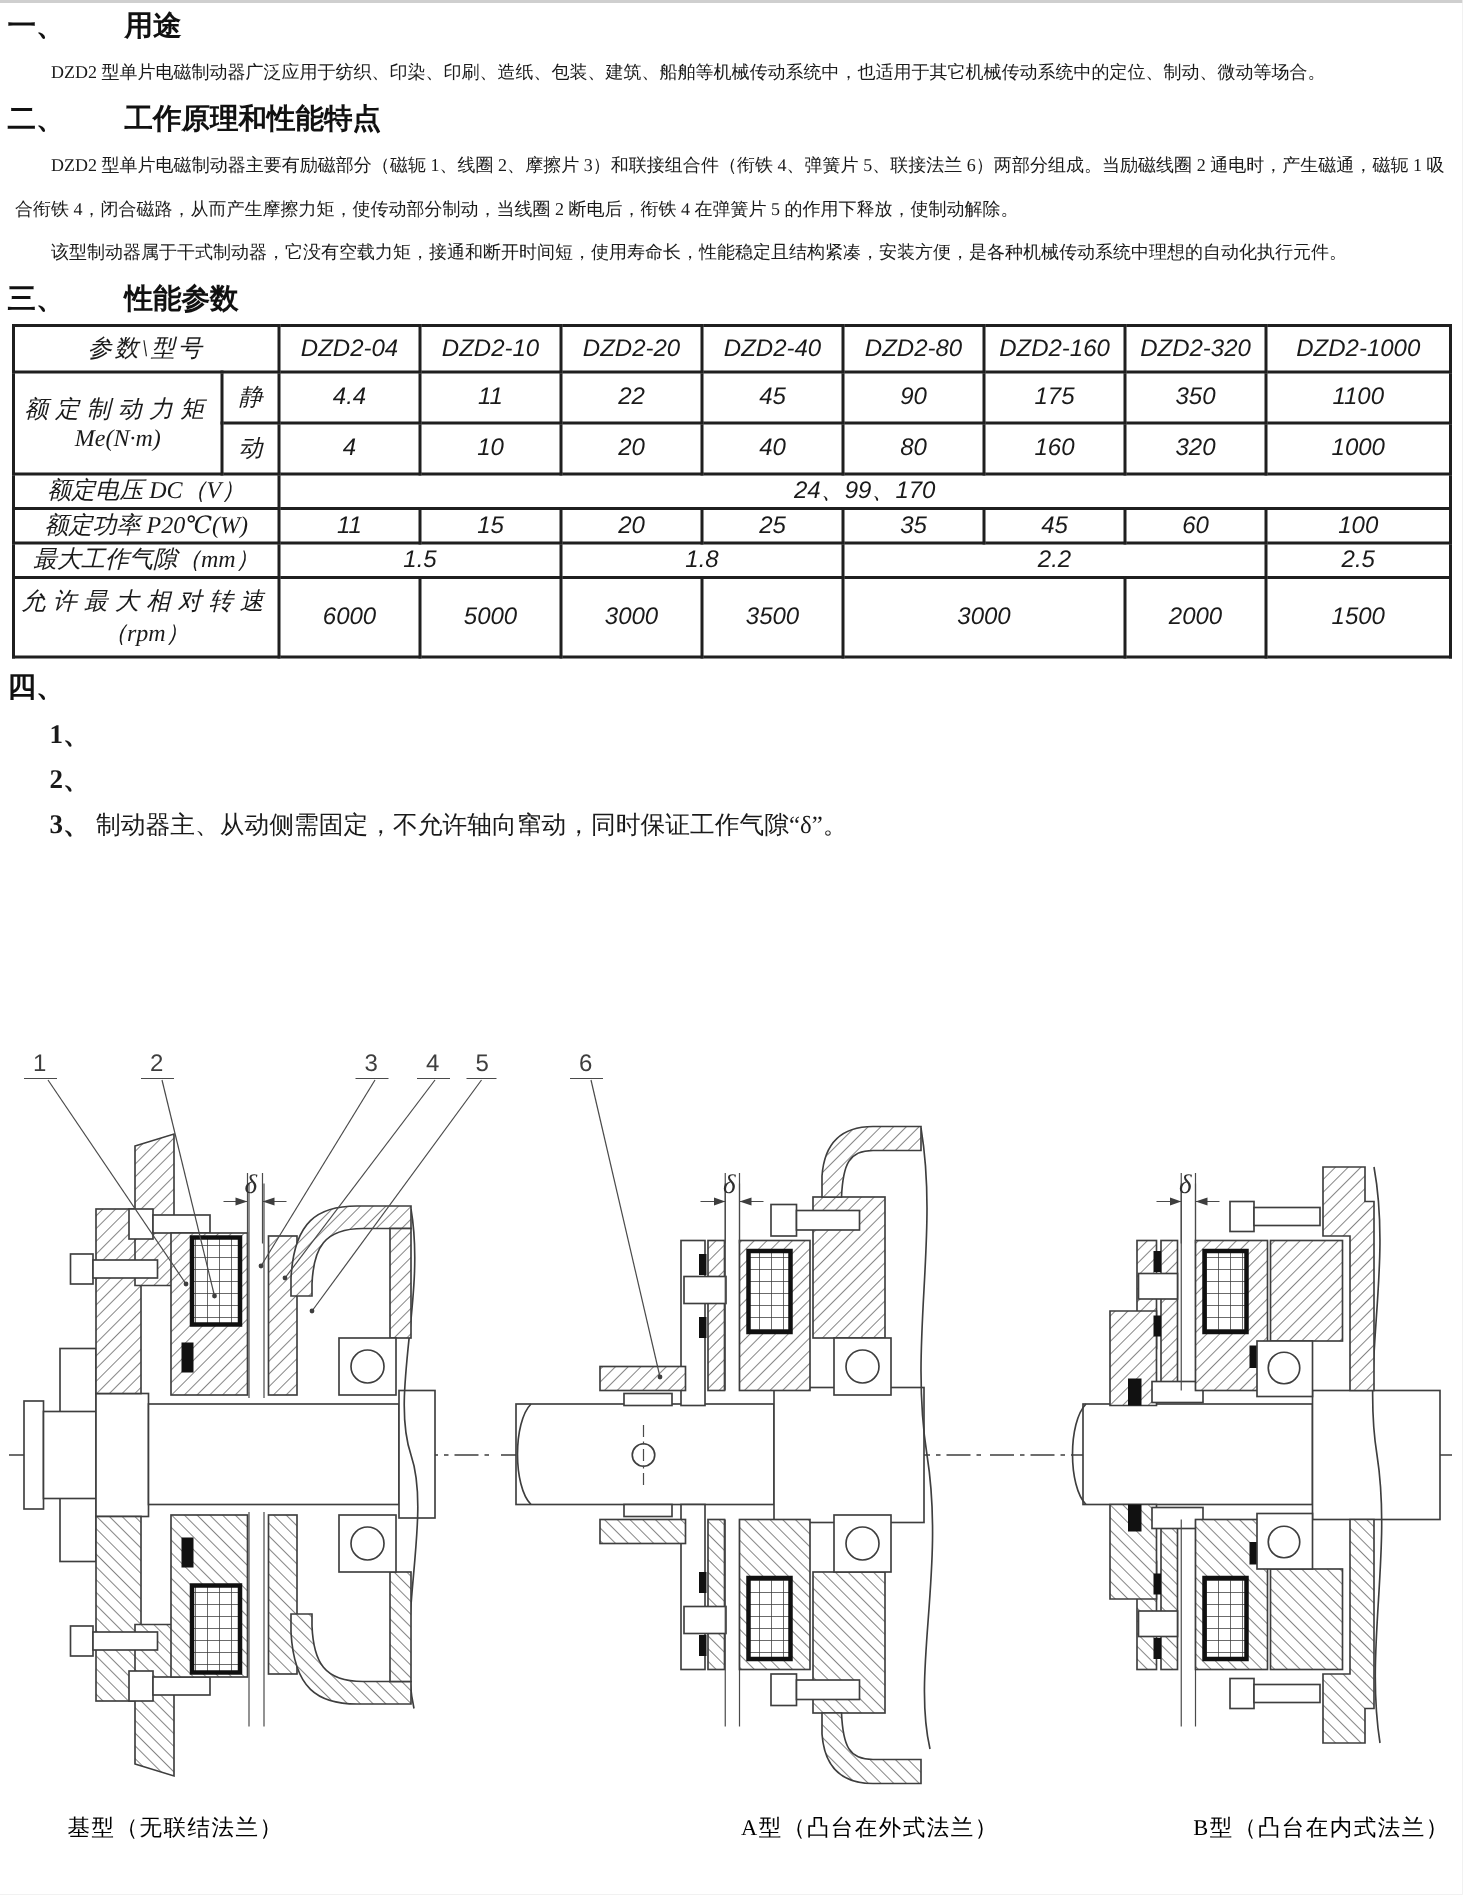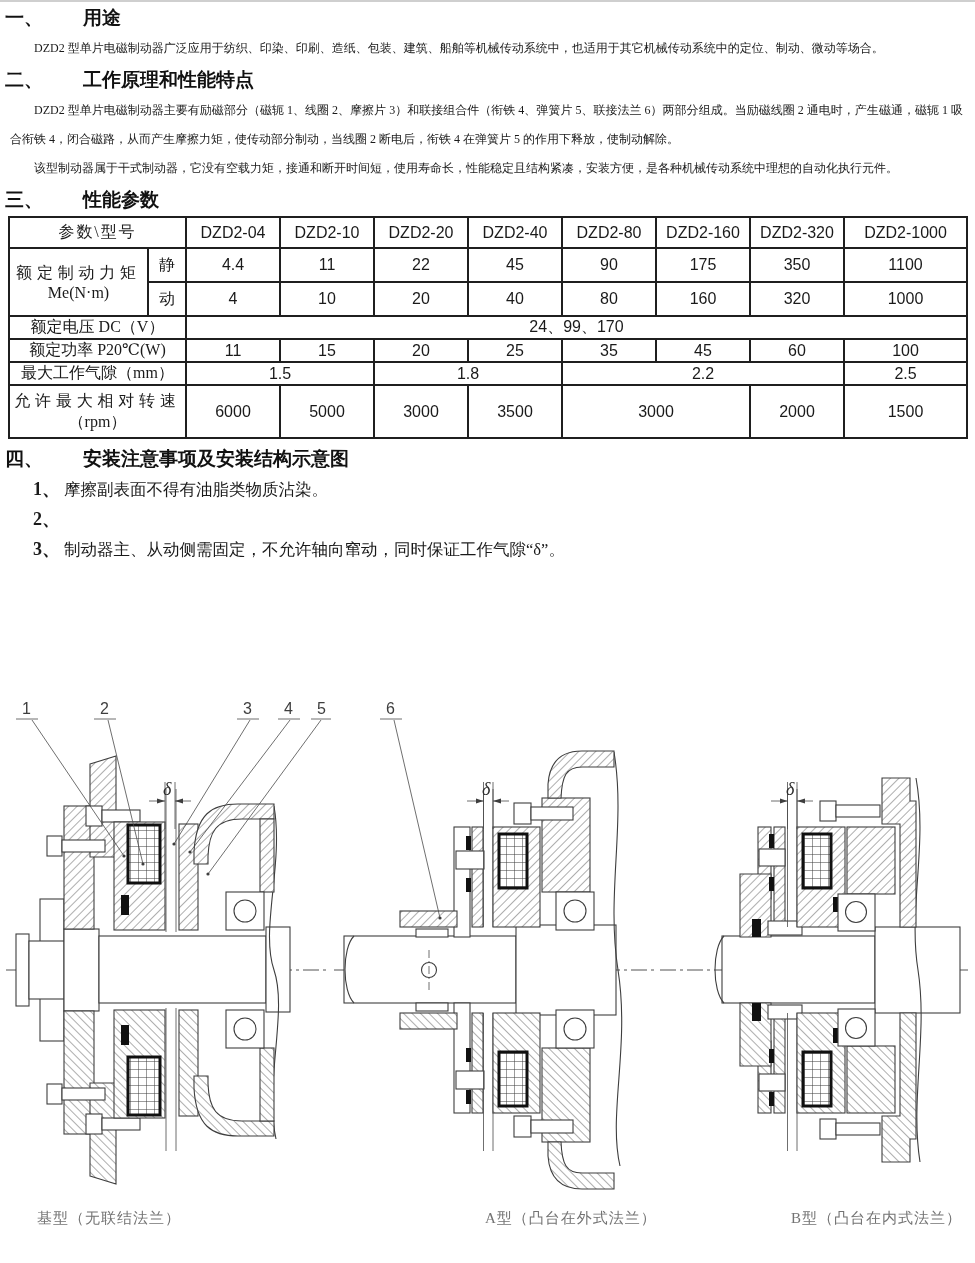--- a/index.html
+++ b/index.html
@@ -8,36 +8,36 @@
     font-family:"Liberation Serif","DejaVu Serif",serif;color:#1a1a1a;
     overflow:hidden;border-top:2px solid #cfcfcf;box-sizing:border-box;
     padding-top:4px;
   }
   .sec-head{display:flex;align-items:baseline;font-family:"Liberation Sans","DejaVu Sans",sans-serif;
     font-weight:bold;font-size:19px;line-height:24px;margin:0 0 4px 0;padding-left:5px;color:#111;}
   .sec-num{width:78px;flex:0 0 auto;}
   .body-p{margin:0 12px 5px 10px;font-size:12px;line-height:29px;text-indent:2em;text-align:justify;}
   .nogap{margin-bottom:0;}
 
-  table.perf{border-collapse:collapse;margin:4px 0 8px 8px;table-layout:fixed;}
+  table.perf{border-collapse:collapse;margin:4px 0 8px 8px;table-layout:fixed;font-style:italic;}
   table.perf td{border:2px solid #1f1f1f;text-align:center;vertical-align:middle;padding:0 2px;
     font-size:16px;overflow:hidden;}
   td.val,td.model{font-family:"Liberation Sans","DejaVu Sans",sans-serif;font-size:17px;}
   td.lbl{text-align:left;padding-left:6px;font-size:16.5px;}
   .sp1{letter-spacing:0.30em;}
   .ctr{text-align:center;letter-spacing:0.12em;}
   tr.r-head{height:31px;} tr.r-tq{height:34px;} tr.r-v{height:22px;} tr.r-sp{height:53px;}
 
   .list-item{display:flex;margin:0 10px 1px 33px;line-height:29px;}
   .li-num{font-weight:bold;font-size:18px;width:31px;flex:0 0 auto;}
   .li-text{font-size:16.5px;}
 
   .diagrams{position:absolute;left:0;top:692px;width:975px;height:560px;}
   .dwg{position:absolute;top:0;}
-  .caption{position:absolute;top:515px;font-size:15px;color:#737373;letter-spacing:1px;}
+  .caption{position:absolute;top:515px;text-align:center;font-size:15px;color:#000000;letter-spacing:1px;}
 
   
   .d-line{stroke:#3e3e3e;stroke-width:1.1;fill:none;}
   .d-fillw{fill:#ffffff;stroke:#3e3e3e;stroke-width:1.1;}
   .d-hatch{fill:url(#hatch);stroke:#3e3e3e;stroke-width:1.1;}
   .d-coil{fill:url(#coilgrid);stroke:#101010;stroke-width:3;}
   .d-thin{stroke:#4a4a4a;stroke-width:0.8;fill:none;}
   .d-black{fill:#111;stroke:none;}
   .d-cl{stroke:#3e3e3e;stroke-width:0.9;stroke-dasharray:16 4 3 4;fill:none;}
   .d-arrow{fill:#3e3e3e;stroke:none;}
@@ -151,25 +151,23 @@
       <td class="val">3500</td>
       <td colspan="2" class="val">3000</td>
       <td class="val">2000</td>
       <td class="val">1500</td>
     </tr>
   </tbody>
     </table>
 
   <div class="sec-head">
     <span class="sec-num">四、</span>
-    <span>安装注意事项及安装结构示意图</span>
   </div>
   <div class="list-item">
     <span class="li-num">1、</span>
-    <span class="li-text">摩擦副表面不得有油脂类物质沾染。</span>
   </div>
   <div class="list-item">
     <span class="li-num">2、</span>
   </div>
   <div class="list-item">
     <span class="li-num">3、</span>
     <span class="li-text">制动器主、从动侧需固定，不允许轴向窜动，同时保证工作气隙“δ”。</span>
   </div>
 
   <div class="diagrams">

